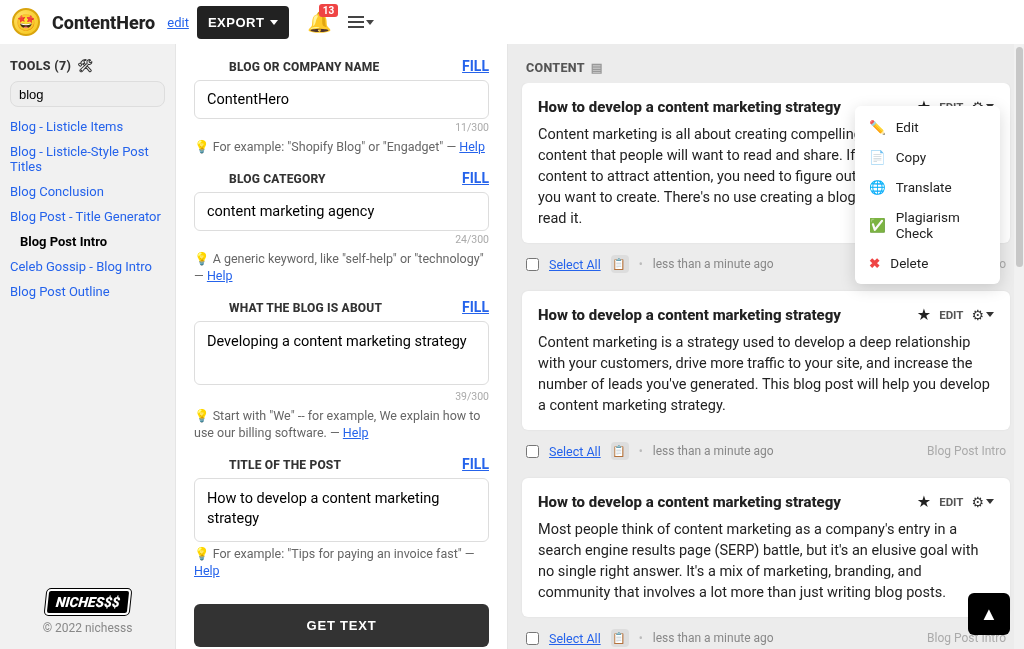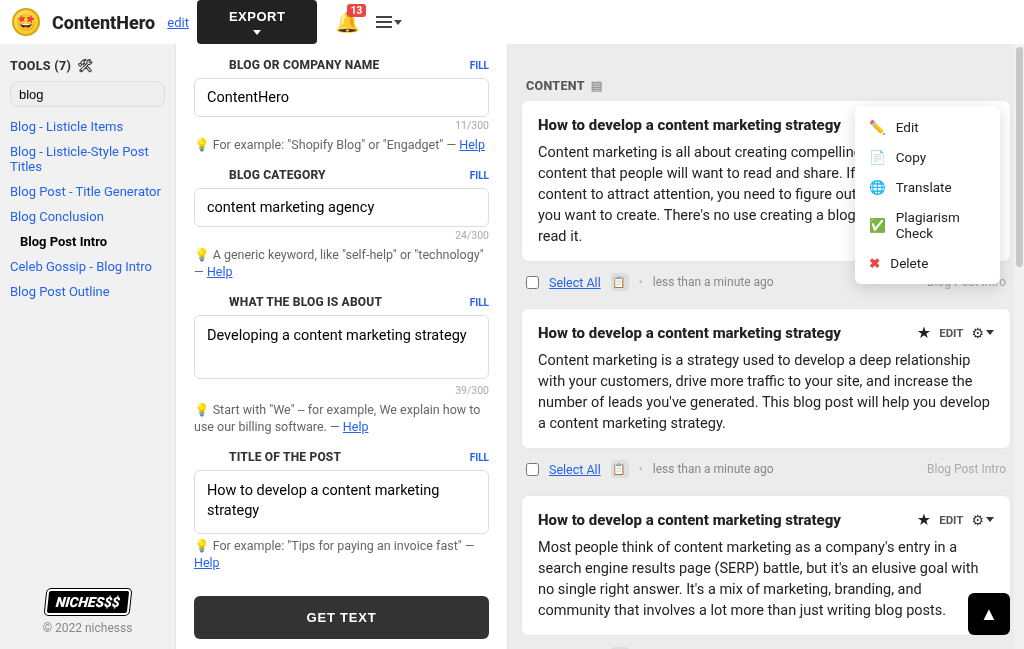--- a/index.html
+++ b/index.html
@@ -44,22 +44,22 @@
   .search-wrap {
     flex: 1; position: relative; margin: 0 10px;
   }
   .search-input {
     width: 100%; height: 32px; border: none; border-radius: 16px;
     background: #eee; padding: 0 36px 0 16px; font-size: 14px; outline: none;
   }
   .search-icon { position: absolute; right: 12px; top: 50%; transform: translateY(-50%); color: #666; font-size: 14px; }
   .export-btn {
     background: #222; color: #fff; border: none; border-radius: 4px;
-    padding: 9px 32px; font-weight: 700; font-size: 13px; letter-spacing: 0.5px;
-    display: flex; align-items: center; gap: 6px; cursor: pointer; flex-direction: column;
+    padding: 9px 11px; font-weight: 700; font-size: 13px; letter-spacing: 0.5px;
+    display: flex; align-items: center; gap: 6px; cursor: pointer;
   }
   .caret { width: 0; height: 0; border-left: 4px solid transparent; border-right: 4px solid transparent; border-top: 5px solid currentColor; display: inline-block; }
   .bell-wrap { position: relative; margin-left: 10px; }
   .bell-icon { font-size: 20px; }
   .badge {
     position: absolute; top: -6px; right: -6px; background: var(--badge-red);
     color: #fff; font-size: 10px; font-weight: 700; border-radius: 3px;
     padding: 1px 4px;
   }
   .menu-lines { margin-left: 8px; display: flex; align-items: center; gap: 2px; }
@@ -94,42 +94,42 @@
 
   
   .middle {
     width: 332px; background: #fff;
     padding: 14px 18px 18px; overflow-y: auto;
     border-right: 1px solid var(--border);
   }
   .field-group { margin-bottom: 14px; }
   .field-label-row { display: flex; justify-content: space-between; align-items: baseline; margin-bottom: 6px; }
   .field-label { font-weight: 800; font-size: 12px; letter-spacing: 0.2px; color: #333; padding-left: 35px; }
-  .fill-link { color: var(--link); font-weight: 700; font-size: 10px; cursor: pointer; }
+  .fill-link { color: var(--link); text-decoration: underline; font-weight: 700; font-size: 14px; cursor: pointer; }
   .field-input, .field-textarea {
     width: 100%; border: 1px solid #ddd; border-radius: 6px;
     padding: 10px 12px; font-size: 14.5px; font-family: inherit;
     outline: none; resize: none;
   }
   .field-textarea { min-height: 64px; line-height: 1.4; }
   .char-count { text-align: right; color: var(--text-light); font-size: 10.5px; margin-top: 2px; margin-bottom: 4px; }
   .hint { color: #666; font-size: 12.5px; line-height: 1.4; }
   .hint a { color: var(--link); }
   .get-text-btn {
     width: 100%; background: #333; color: #fff; border: none; border-radius: 6px;
     padding: 14px; font-weight: 800; font-size: 13px; letter-spacing: 0.8px;
     margin-top: 10px; cursor: pointer;
   }
 
   
   .right {
     flex: 1; background: #ececec; position: relative;
     display: flex; flex-direction: column;
   }
-  .content-header { padding: 34px 18px 8px; font-weight: 800; font-size: 12.5px; color: #555; letter-spacing: 0.3px; display: flex; align-items: center; gap: 6px; }
+  .content-header { padding: 16px 18px 8px; font-weight: 800; font-size: 12.5px; color: #555; letter-spacing: 0.3px; display: flex; align-items: center; gap: 6px; }
   .content-list { flex: 1; overflow-y: auto; padding: 0 14px 60px; }
   .card {
     background: #fff; border-radius: 6px; padding: 14px 16px;
     margin-bottom: 4px; box-shadow: 0 0 2px rgba(0,0,0,0.08);
   }
   .card-title-row { display: flex; align-items: center; gap: 8px; margin-bottom: 8px; }
   .card-title { font-weight: 800; font-size: 15px; flex: 1; }
   .card-star { font-size: 16px; cursor: pointer; }
   .card-edit { font-size: 11.5px; font-weight: 700; color: #555; cursor: pointer; }
   .card-gear { font-size: 14px; cursor: pointer; color: #333; display: flex; align-items: center; gap: 2px; }
@@ -199,22 +199,22 @@
 
   <div class="sidebar">
     <div class="sidebar-title">
       <span>TOOLS (7)</span>
       <span>🛠</span>
     </div>
     <input class="filter-input" value="blog" style="">
     <div class="tool-list" id="tool-list">
         <div class="tool-item">Blog - Listicle Items</div>
         <div class="tool-item">Blog - Listicle-Style Post Titles</div>
+        <div class="tool-item">Blog Conclusion</div>
         <div class="tool-item">Blog Post - Title Generator</div>
-        <div class="tool-item">Blog Conclusion</div>
         <div class="tool-item active">Blog Post Intro</div>
         <div class="tool-item">Celeb Gossip - Blog Intro</div>
         <div class="tool-item">Blog Post Outline</div>
       </div>
     <div class="sidebar-footer">
       <div class="nichesss-logo">NICHES$$</div>
       <div class="copyright">© 2022 nichesss</div>
     </div>
   </div>
 

